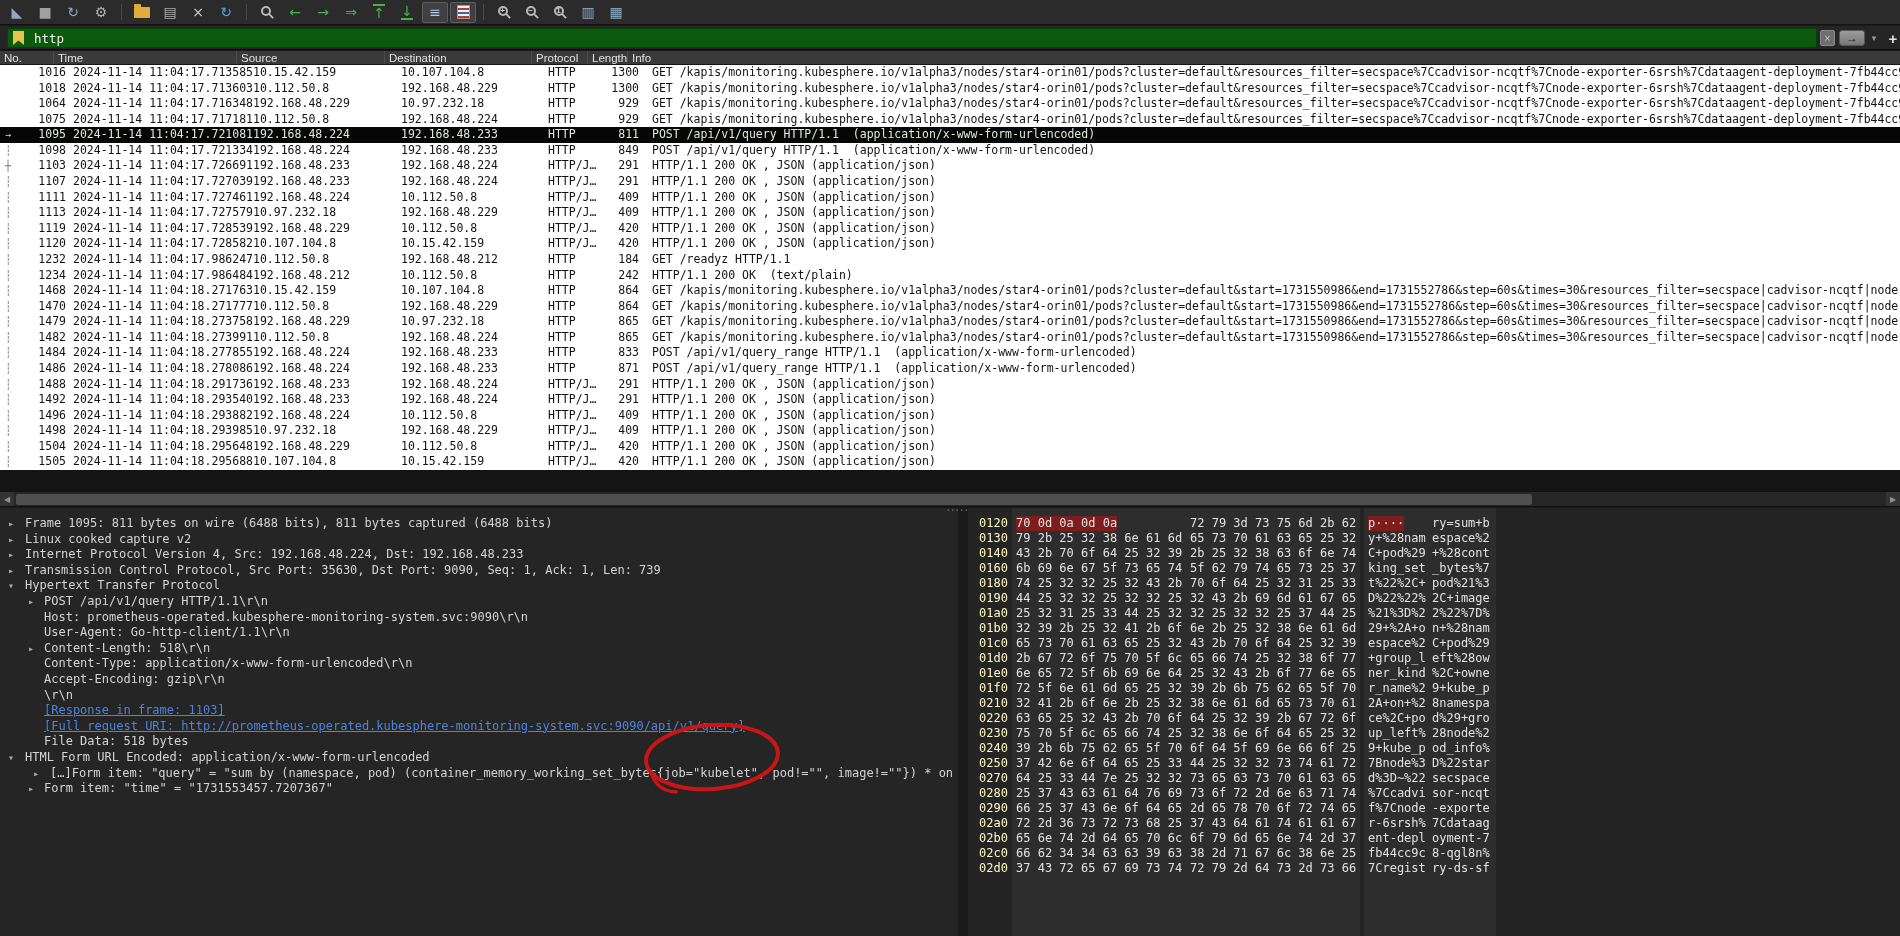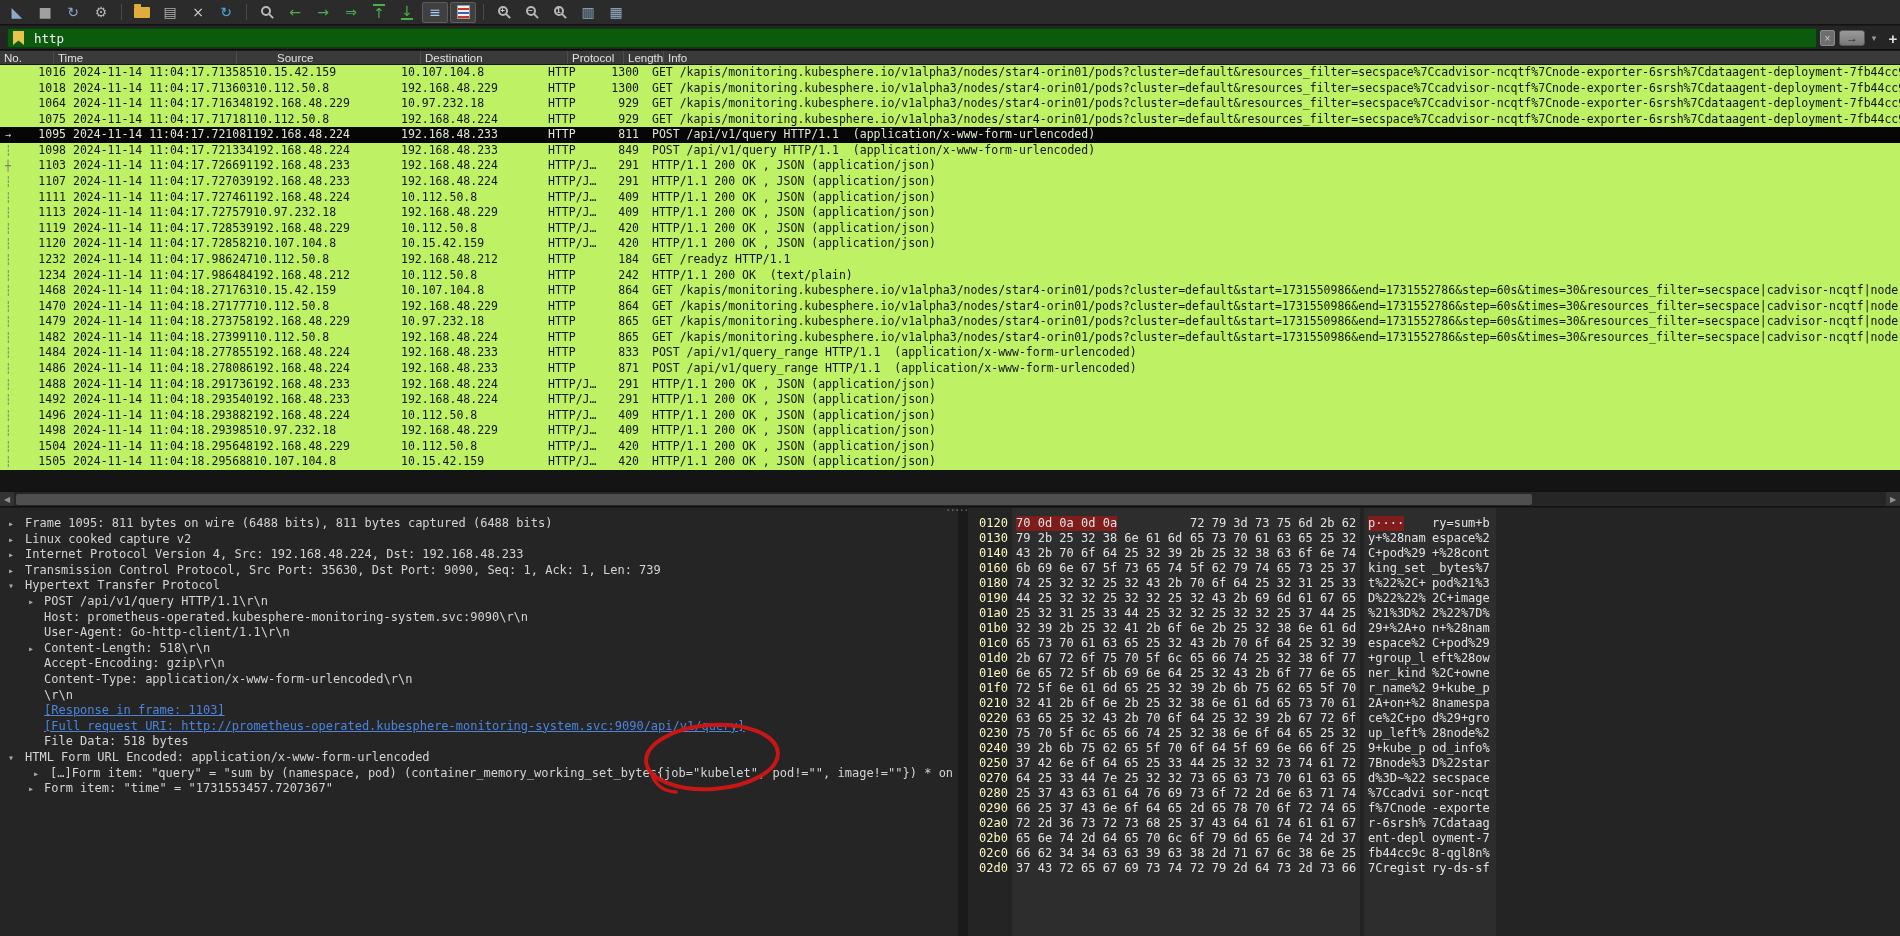--- a/index.html
+++ b/index.html
@@ -42,24 +42,24 @@
                   font-size:10px; border-radius:2px; }
   #filter-apply { left:1839px; width:26px; background:linear-gradient(#9a9a9a,#777); border:1px solid #555;
                   border-radius:3px; color:#222; font-size:12px; font-weight:bold; }
   #filter-caret { left:1868px; width:12px; color:#9a9a9a; font-size:9px; }
   #filter-add { left:1886px; width:14px; color:#e0e0e0; font-size:15px; font-weight:bold; }
 
   
   #plheader { position:absolute; left:0; top:51px; width:1900px; height:14px; background:#3a3a3a;
               border-bottom:1px solid #151515; display:flex; color:#e2e2e2; font-size:11.5px; }
   .pl-h { white-space:pre; overflow:hidden; border-right:1px solid #4c4c4c; padding-left:4px; line-height:14px; }
-  .w0{width:54px;} .w1{width:183px;} .w2{width:148px;margin-left:36px;} .w3{width:147px;} .w4{width:56px;} .w5{width:40px;}
+  .w0{width:54px;} .w1{width:183px;} .w2{width:148px;} .w3{width:147px;} .w4{width:56px;} .w5{width:40px;}
   .w6{flex:1; border-right:none;}
   #plrows { position:absolute; left:0; top:65px; width:1900px; height:405px; overflow:hidden; }
-  .prow { display:flex; height:15.58px; background:#bef264; color:#131313;
+  .prow { display:flex; height:15.58px; background:#ffffff; color:#131313;
           font:11.5px/15.58px "DejaVu Sans Mono", monospace; }
   .prow.sel { background:#060606; color:#dfe9d5; }
   .prow span { white-space:pre; overflow:hidden; flex-shrink:0; }
   .c-gut { width:16px; text-align:center; color:#6f6f6f; font-size:10px; }
   .prow.sel .c-gut { color:#d5d5d5; }
   .c-no  { width:54px; text-align:right; padding-right:4px; }
   .c-time{ width:183px; padding-left:1px;text-align:right; }
   .c-src { width:148px; }
   .c-dst { width:147px; }
   .c-pro { width:56px; }
@@ -479,22 +479,22 @@
 <div id="detail">
     <div class="dt-line ind0"><span class="exp">▸</span><span class="dt-text">Frame 1095: 811 bytes on wire (6488 bits), 811 bytes captured (6488 bits)</span></div>
     <div class="dt-line ind0"><span class="exp">▸</span><span class="dt-text">Linux cooked capture v2</span></div>
     <div class="dt-line ind0"><span class="exp">▸</span><span class="dt-text">Internet Protocol Version 4, Src: 192.168.48.224, Dst: 192.168.48.233</span></div>
     <div class="dt-line ind0"><span class="exp">▸</span><span class="dt-text">Transmission Control Protocol, Src Port: 35630, Dst Port: 9090, Seq: 1, Ack: 1, Len: 739</span></div>
     <div class="dt-line ind0"><span class="exp">▾</span><span class="dt-text">Hypertext Transfer Protocol</span></div>
     <div class="dt-line ind1"><span class="exp">▸</span><span class="dt-text">POST /api/v1/query HTTP/1.1\r\n</span></div>
     <div class="dt-line ind1"><span class="dt-text">Host: prometheus-operated.kubesphere-monitoring-system.svc:9090\r\n</span></div>
     <div class="dt-line ind1"><span class="dt-text">User-Agent: Go-http-client/1.1\r\n</span></div>
     <div class="dt-line ind1"><span class="exp">▸</span><span class="dt-text">Content-Length: 518\r\n</span></div>
+    <div class="dt-line ind1"><span class="dt-text">Content-Type: application/x-www-form-urlencoded\r\n</span></div>
     <div class="dt-line ind1"><span class="dt-text">Accept-Encoding: gzip\r\n</span></div>
-    <div class="dt-line ind1"><span class="dt-text">Content-Type: application/x-www-form-urlencoded\r\n</span></div>
     <div class="dt-line ind1"><span class="dt-text">\r\n</span></div>
     <div class="dt-line ind1"><span class="dt-text link">[Response in frame: 1103]</span></div>
     <div class="dt-line ind1"><span class="dt-text link">[Full request URI: http://prometheus-operated.kubesphere-monitoring-system.svc:9090/api/v1/query]</span></div>
     <div class="dt-line ind1"><span class="dt-text">File Data: 518 bytes</span></div>
     <div class="dt-line ind0"><span class="exp">▾</span><span class="dt-text">HTML Form URL Encoded: application/x-www-form-urlencoded</span></div>
     <div class="dt-line ind2"><span class="exp">▸</span><span class="dt-text">[…]Form item: "query" = "sum by (namespace, pod) (container_memory_working_set_bytes{job="kubelet", pod!="", image!=""}) * on (…</span></div>
     <div class="dt-line ind1"><span class="exp">▸</span><span class="dt-text">Form item: "time" = "1731553457.7207367"</span></div>
   </div>
 <div id="vsplit-dots">⋅⋅⋅⋅⋅⋅</div>
 <div id="hex">

